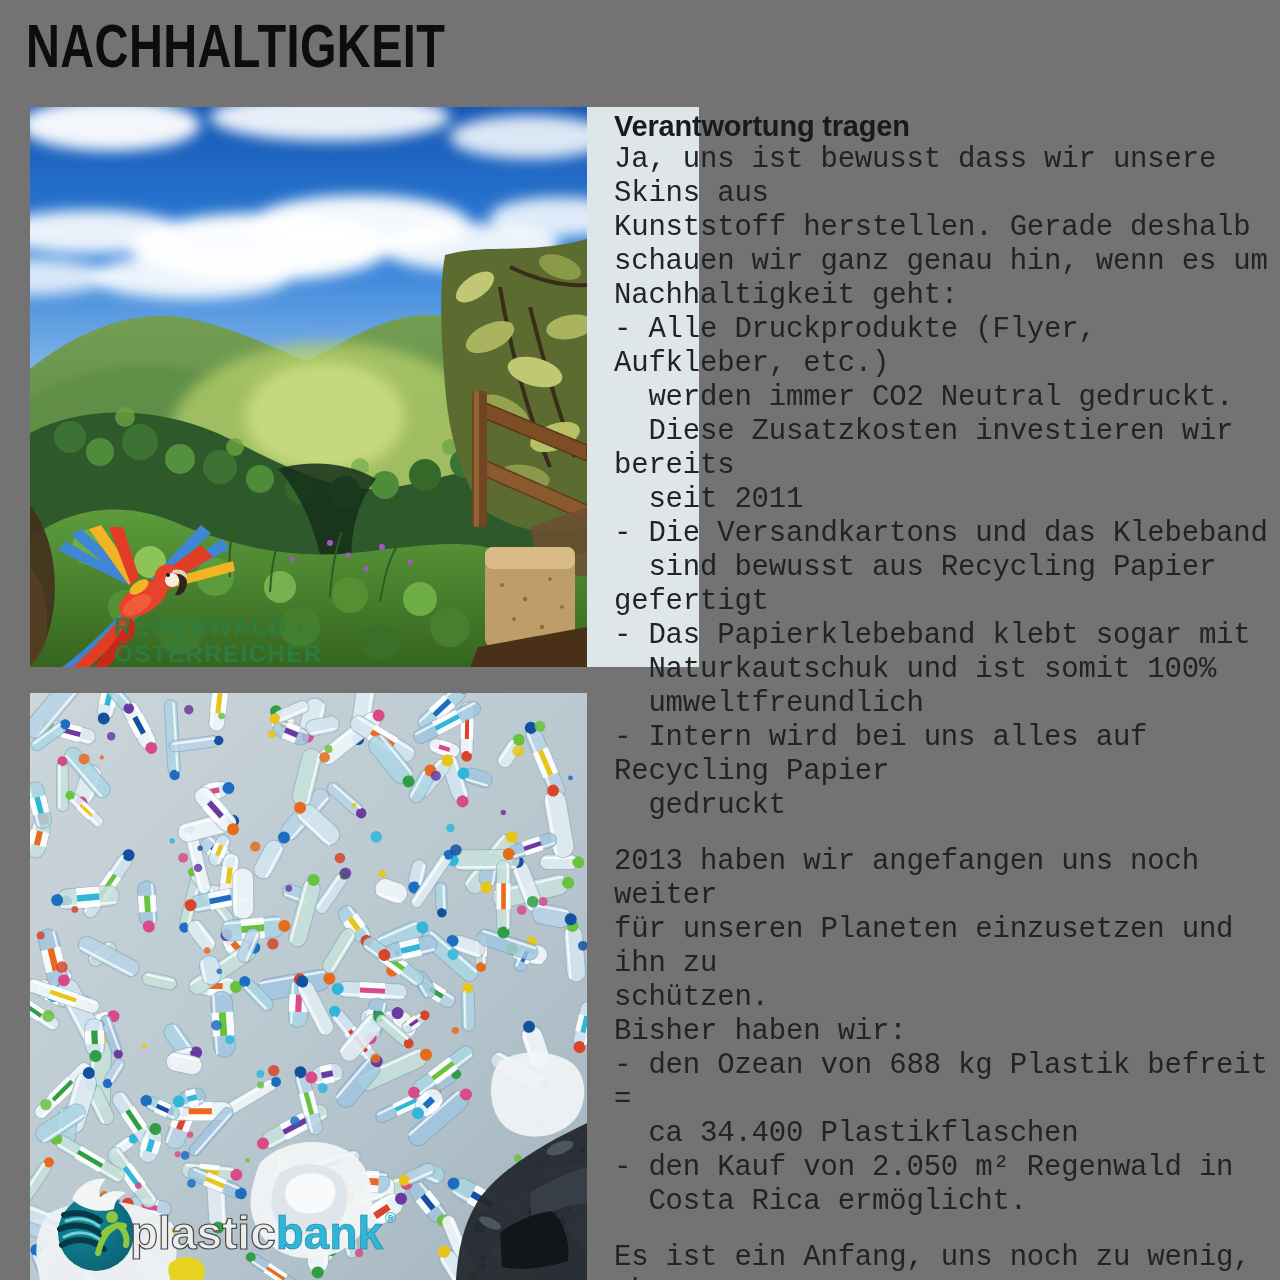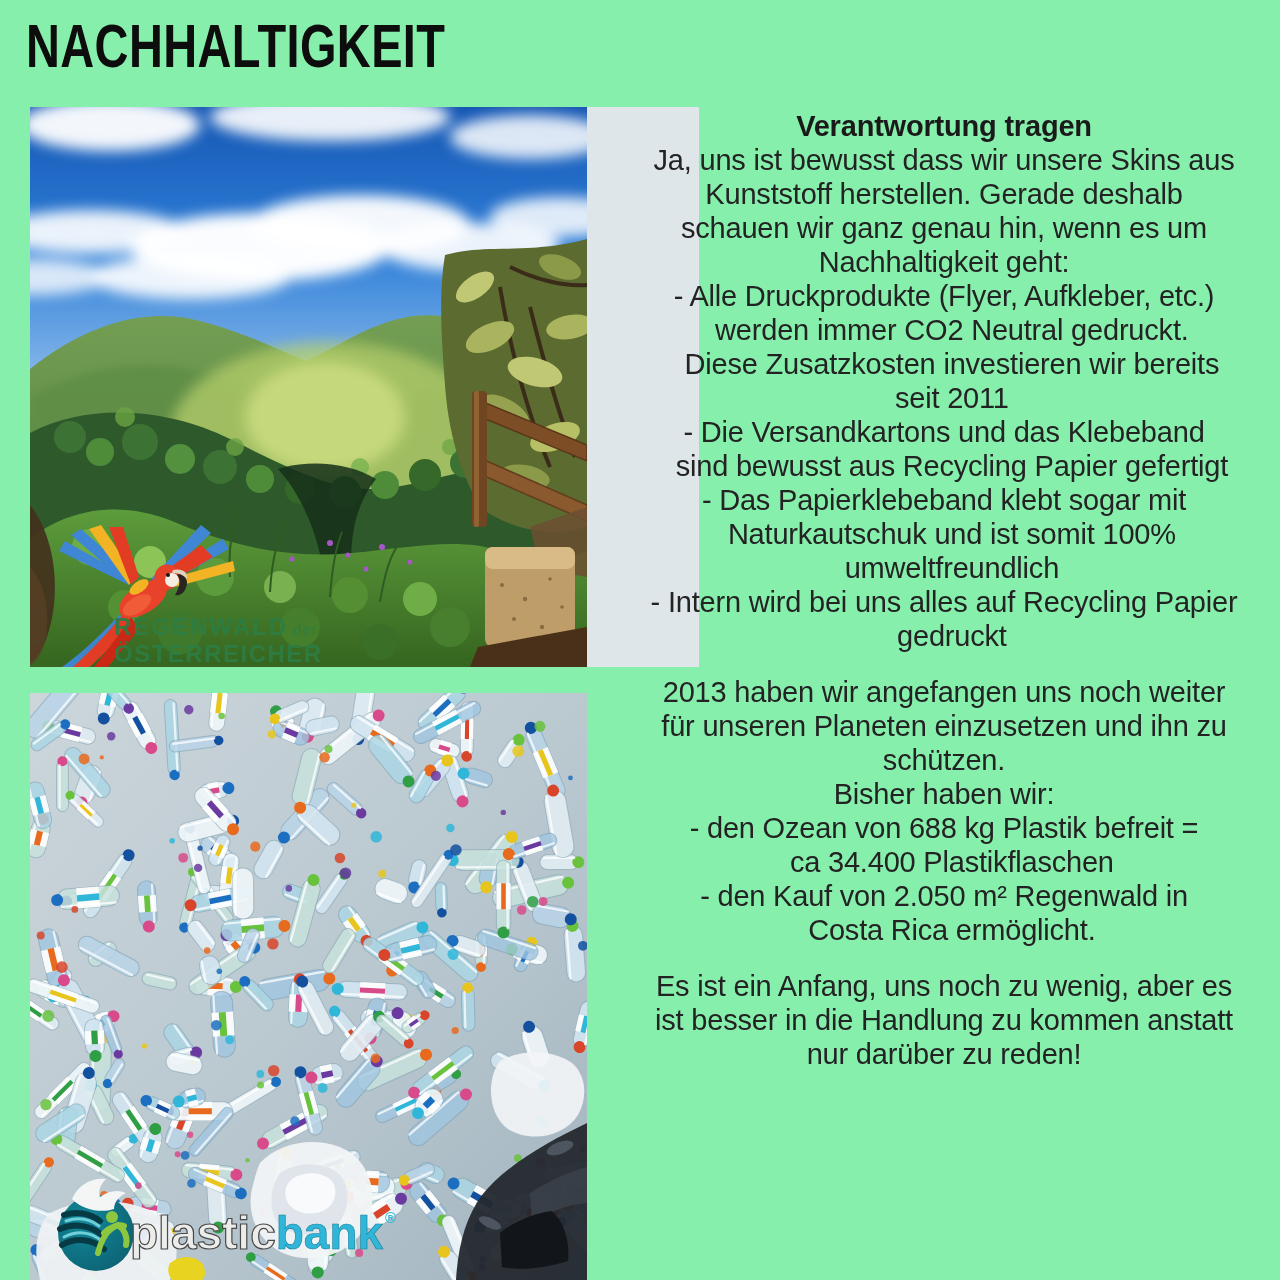--- a/index.html
+++ b/index.html
@@ -1,21 +1,21 @@
 <!DOCTYPE html>
 <html><head>
 <meta charset="utf-8">
 <style>
   html,body{margin:0;padding:0;}
   body{
     width:1280px;height:1280px;background:#ffffff;
     font-family:"Liberation Sans","DejaVu Sans",sans-serif;
     color:#202020;position:relative;overflow:hidden;
   }
-  .page{position:absolute;inset:0;background:#86efac;text-align:center;}
+  .page{position:absolute;inset:0;background:#737373;}
 
   
   .page-title{
     position:absolute;left:26px;top:14px;margin:0;
     font-size:61px;line-height:1.05;font-weight:800;color:#0d0d0d;
     transform:scaleX(0.77);transform-origin:0 50%;
     letter-spacing:0.5px;white-space:nowrap;
   }
 
   
@@ -36,21 +36,21 @@
   .text-col{
     position:absolute;left:614px;top:109px;width:660px;
     font-size:29px;line-height:34px;color:#232323;
   }
   .text-col section{margin:0 0 22px 0;}
   .text-col h2{
     margin:0;font-size:29px;line-height:34px;font-weight:800;color:#1a1a1a;
     letter-spacing:-0.2px;
   }
   .text-col h2:empty{display:none;}
-  .text-col .body{white-space:pre-wrap;letter-spacing:-0.2px;}
+  .text-col .body{white-space:pre-wrap;letter-spacing:-0.2px;font-family:Liberation Mono, monospace;}
 </style>
 </head>
 <body>
 
 <div class="page">
 
   <h1 class="page-title">NACHHALTIGKEIT</h1>
 
   <figure class="photo photo-forest">
     <svg width="557" height="560" viewBox="0 0 557 560" xmlns="http://www.w3.org/2000/svg">

